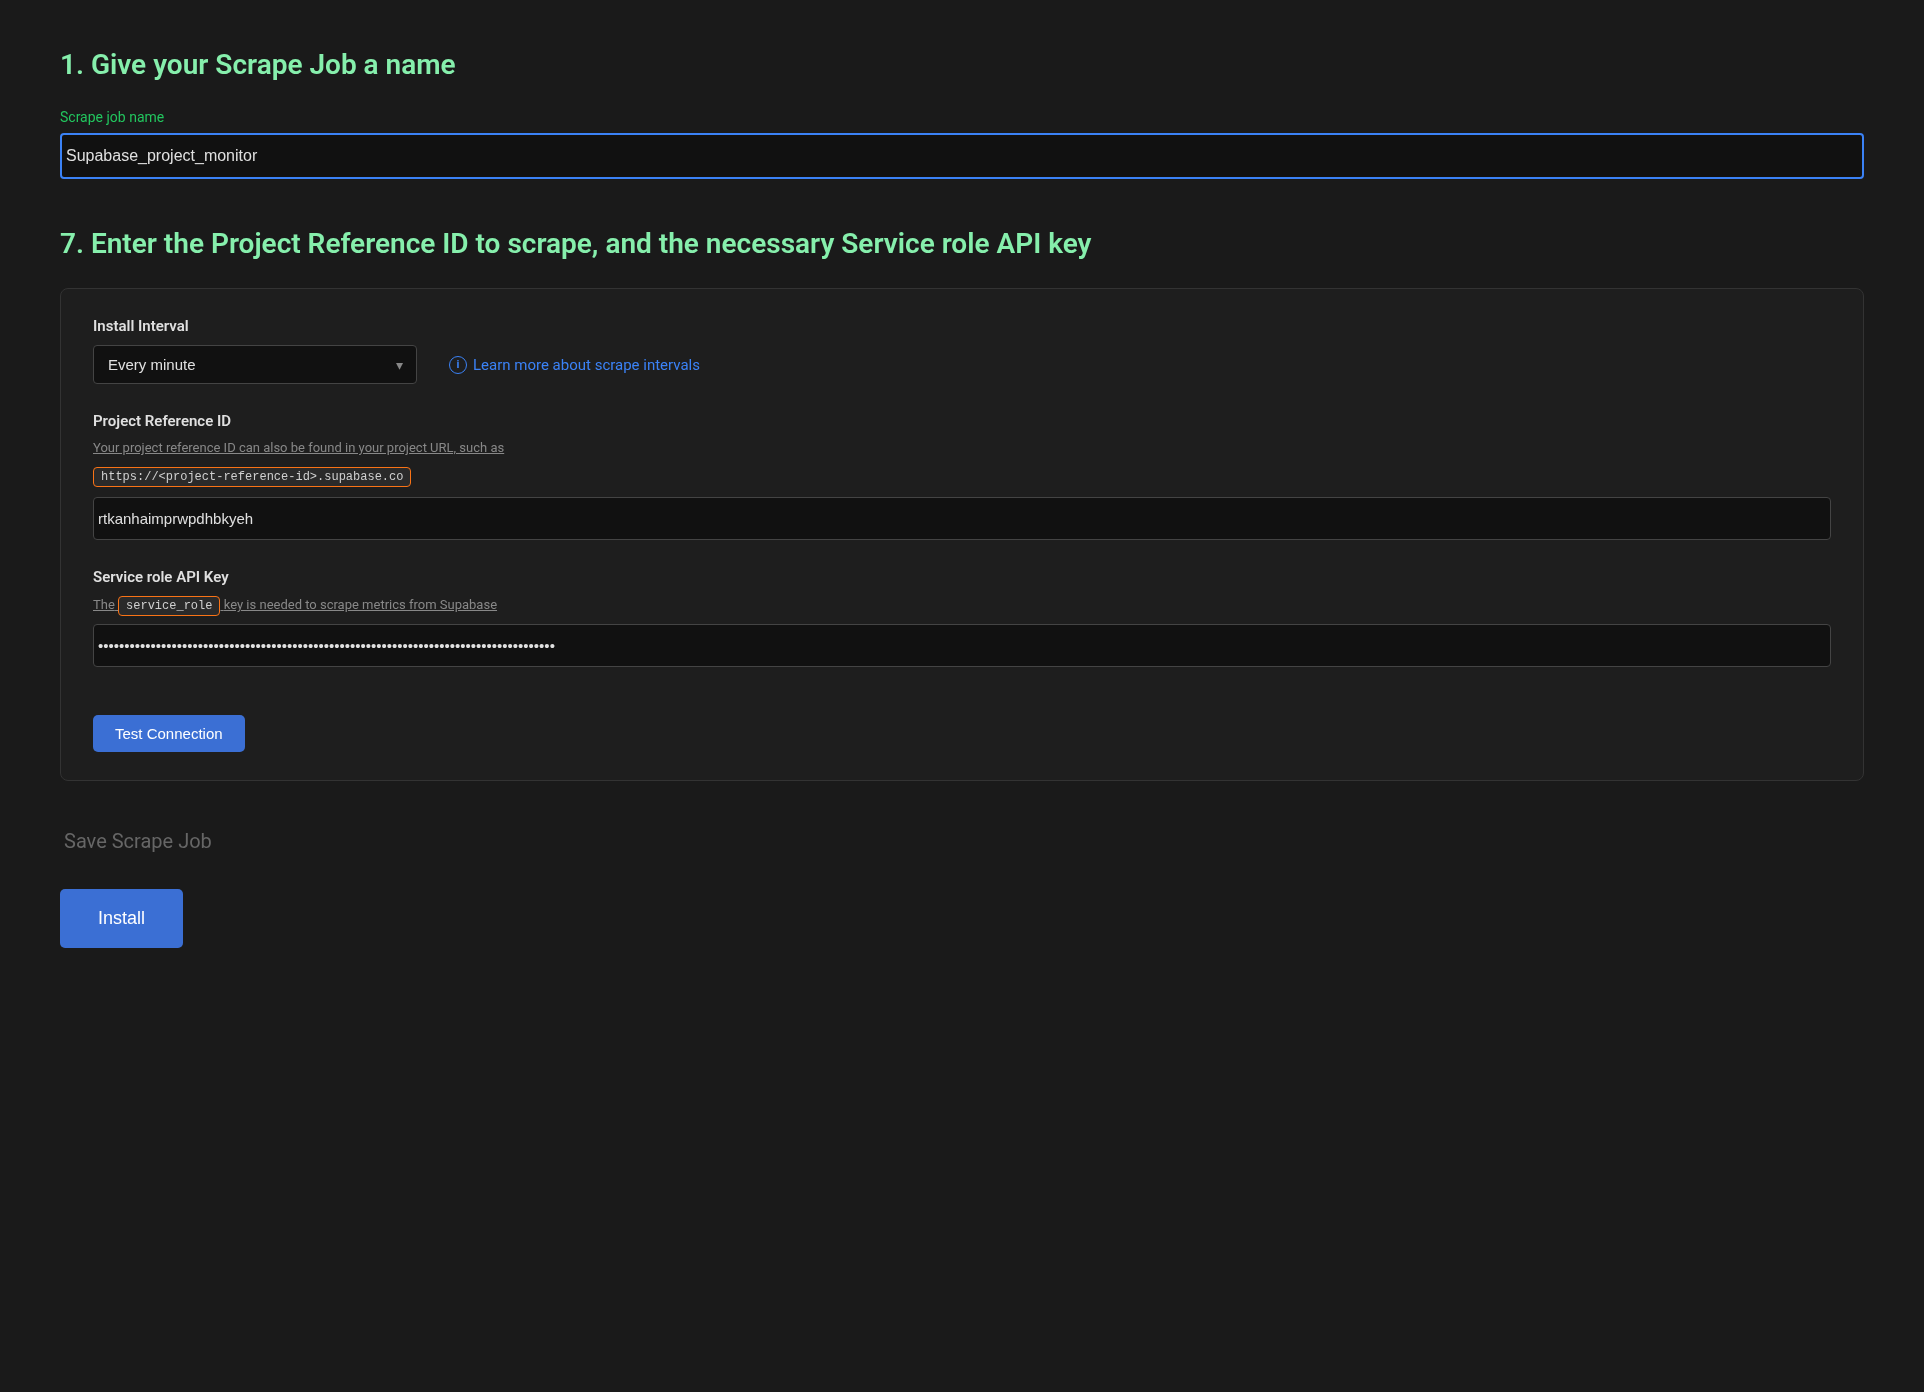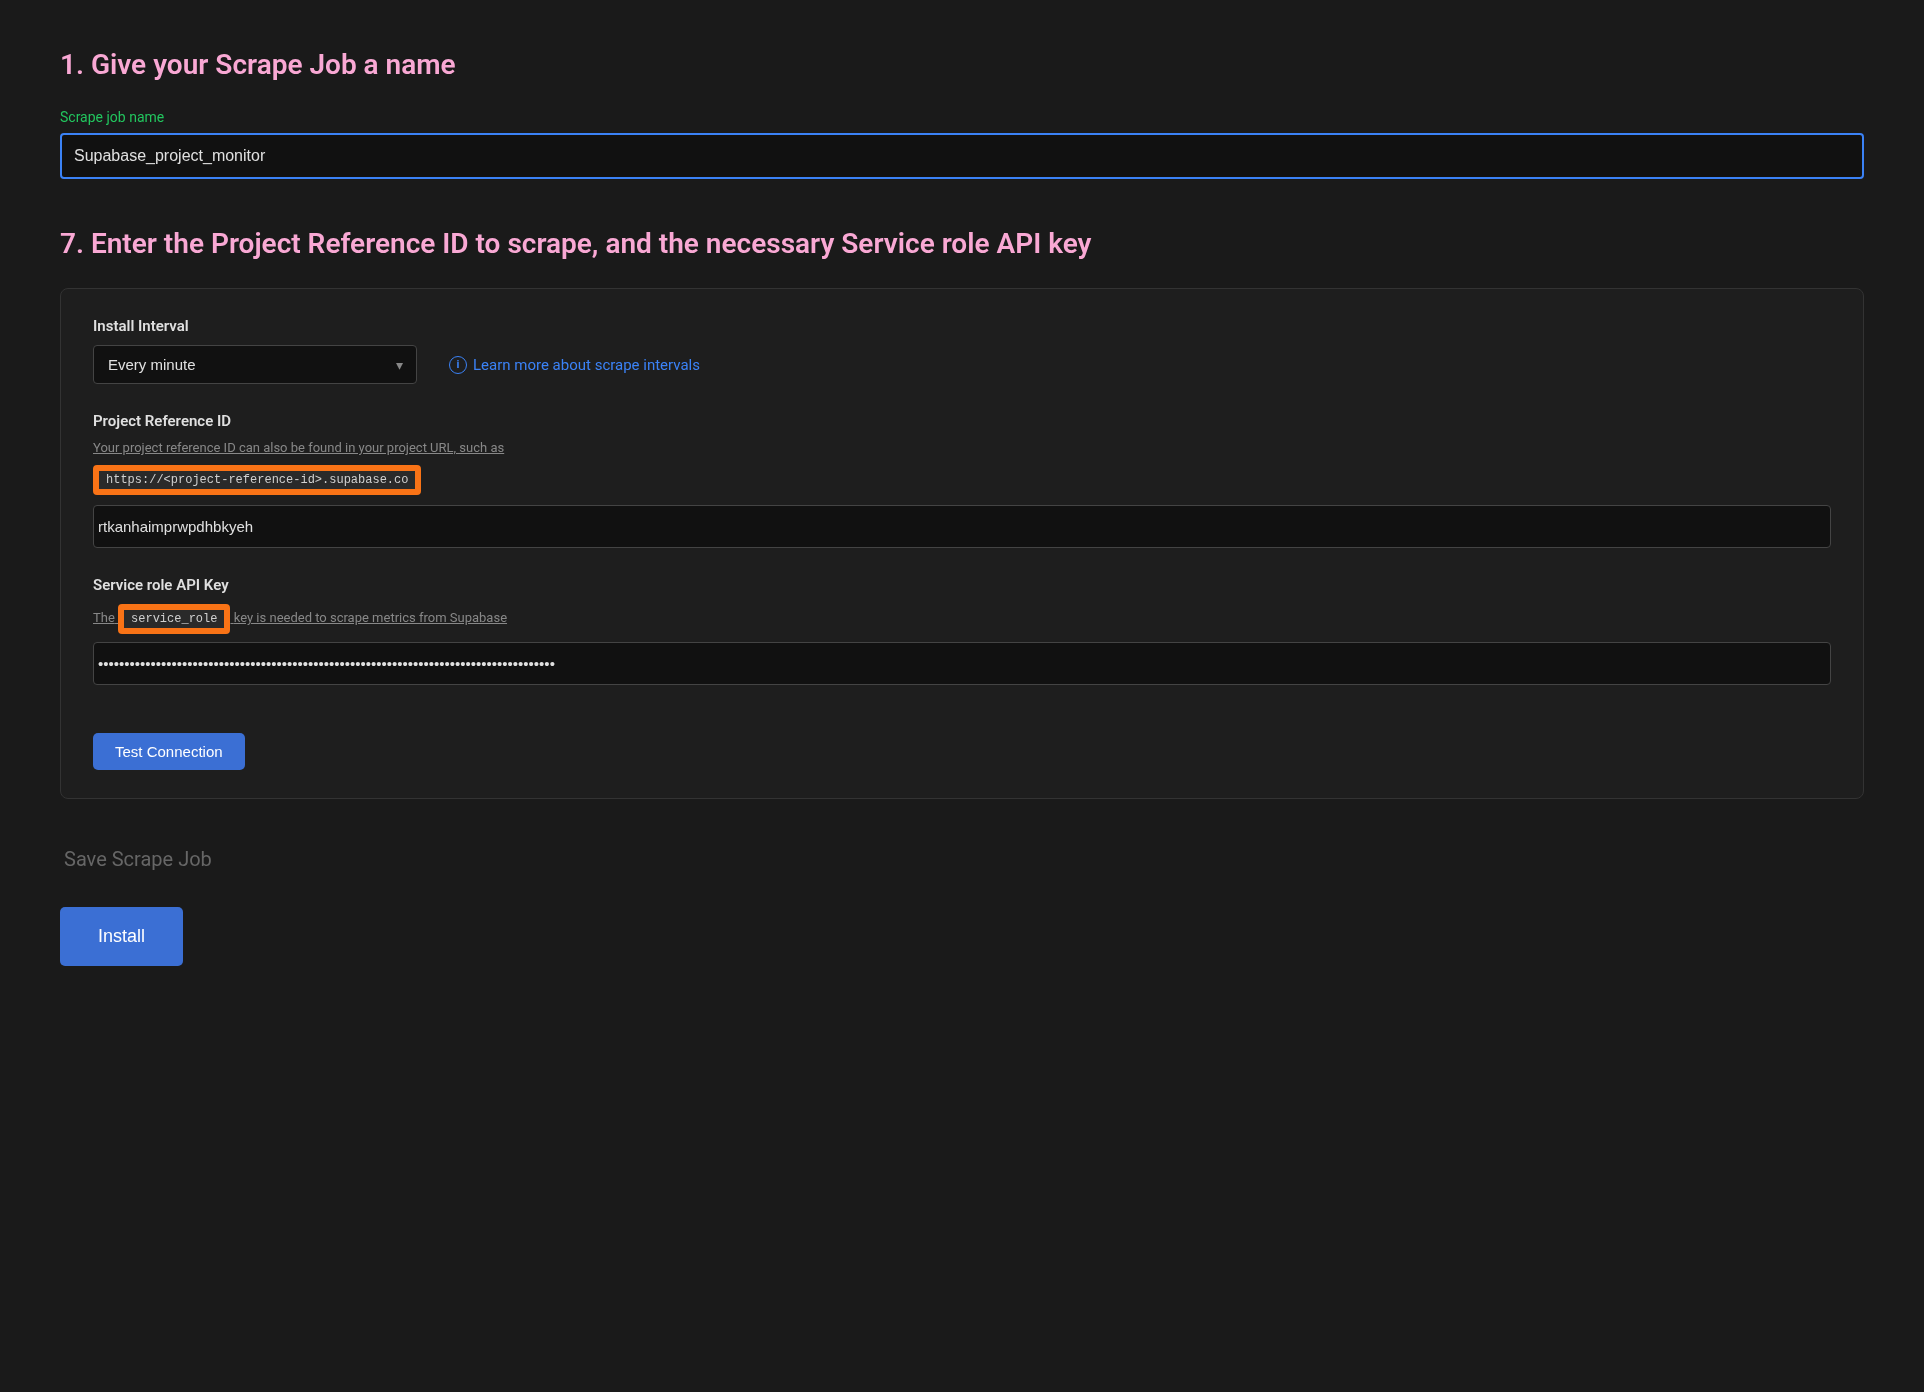--- a/index.html
+++ b/index.html
@@ -13,38 +13,38 @@
       color: #e0e0e0;
       font-family: -apple-system, BlinkMacSystemFont, 'Segoe UI', Roboto, sans-serif;
       font-size: 16px;
       min-height: 1392px;
       padding: 48px 60px;
     }
 
     .section-title {
       font-size: 28px;
       font-weight: 600;
-      color: #f9a8d4;
+      color: #86efac;
       margin-bottom: 28px;
     }
 
     .field-label {
       font-size: 14px;
       color: #22c55e;
       margin-bottom: 8px;
     }
 
     .text-input {
       width: 100%;
       background-color: #111111;
       border: 2px solid #3b82f6;
       border-radius: 4px;
       color: #e0e0e0;
       font-size: 16px;
-      padding: 12px 12px;
+      padding: 12px 4px;
       outline: none;
     }
 
     .section-1 {
       margin-bottom: 48px;
     }
 
     .section-2 {
       margin-bottom: 48px;
     }
@@ -129,21 +129,21 @@
     .field-sublabel {
       font-size: 13px;
       color: #888888;
       margin-bottom: 8px;
       text-decoration: underline;
     }
 
     .code-inline {
       display: inline-block;
       background-color: #2a2a2a;
-      border: 6px solid #f97316;
+      border: 1px solid #f97316;
       border-radius: 4px;
       font-family: 'Courier New', Courier, monospace;
       font-size: 12px;
       padding: 2px 7px;
       color: #d0d0d0;
     }
 
     .text-input-dark {
       width: 100%;
       background-color: #111111;

